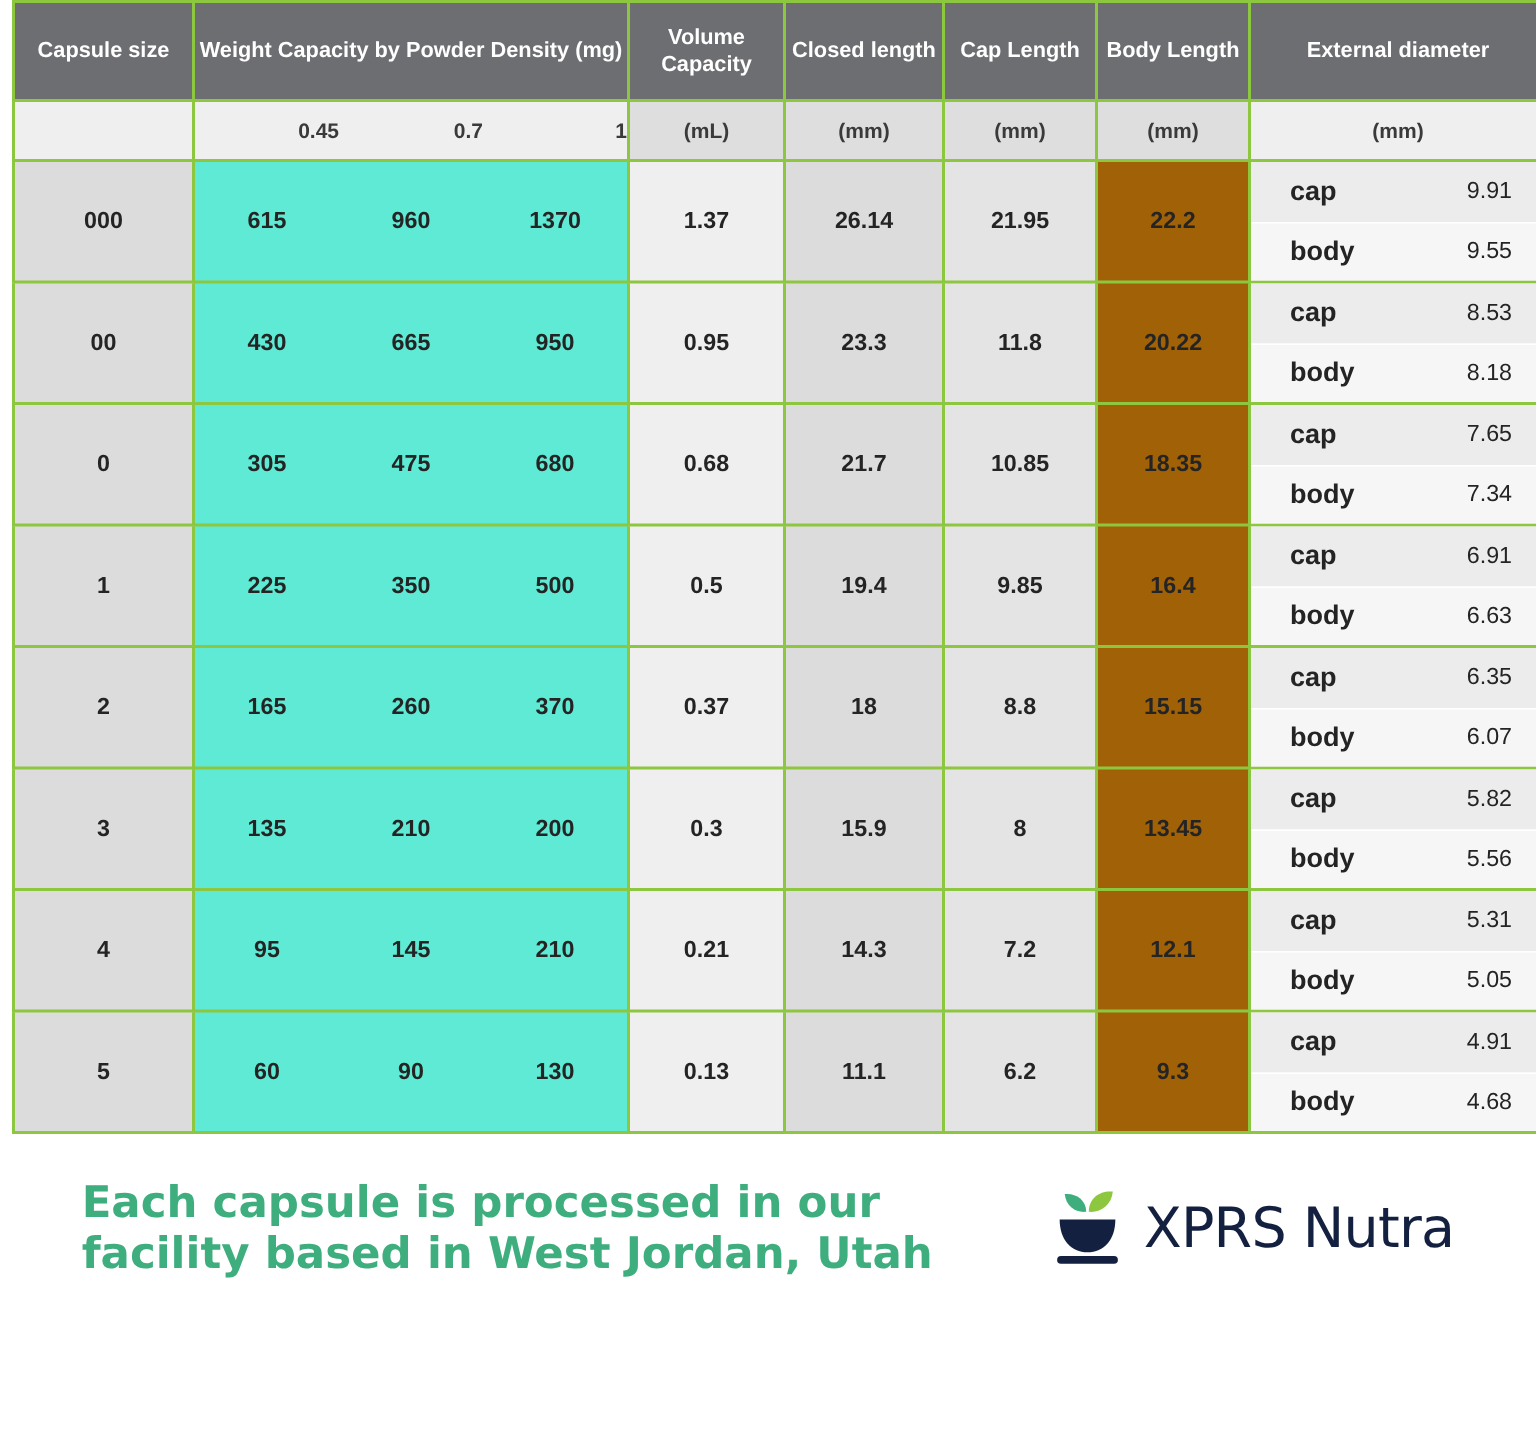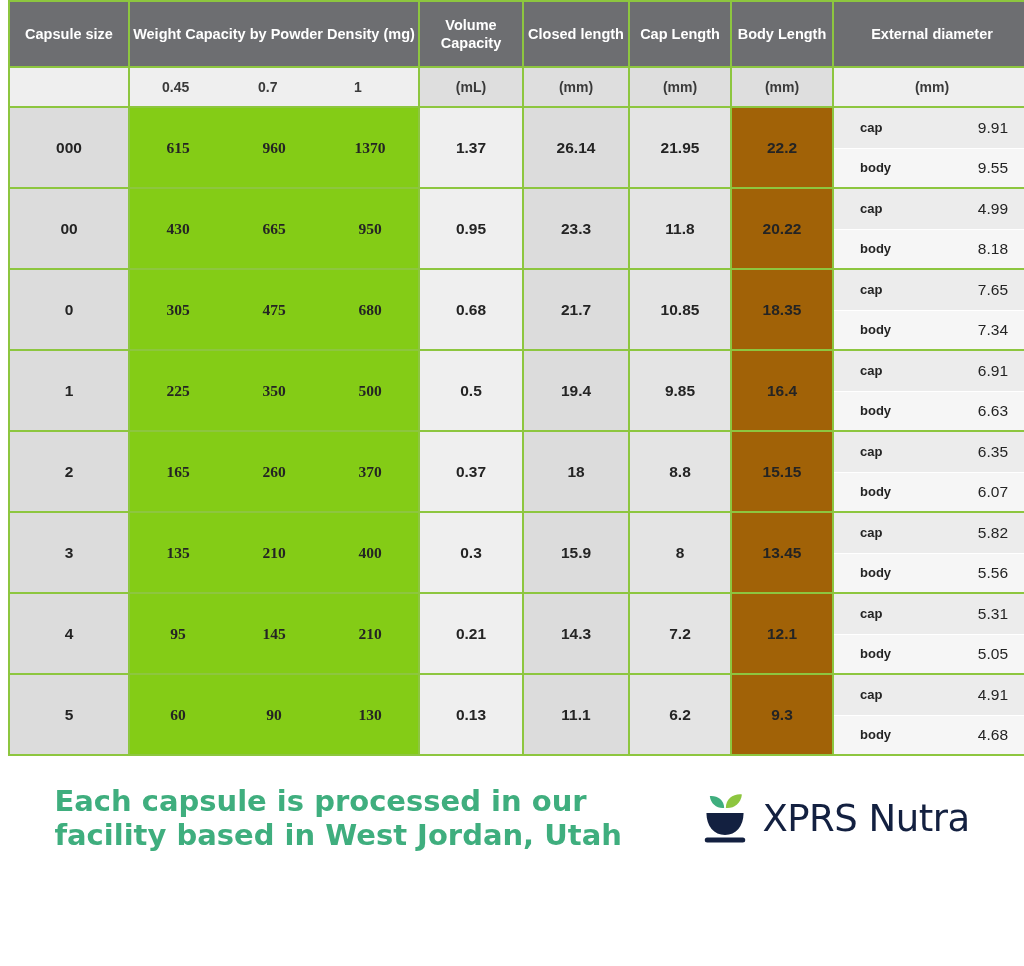--- a/index.html
+++ b/index.html
@@ -83,32 +83,31 @@
   }
   tr.units td.sub {
     background: #efefef;
   }
   .units-inner {
     display: flex;
     width: 100%;
   }
   .units-inner span {
     flex: 1 1 0;
-    text-align: left;
-    padding-left: 32px;
+    text-align: right;
   }
 
   tbody tr.datarow td {
     height: 79px;
     font-size: 15.5px;
     font-weight: bold;
     color: #242424;
   }
   td.size-cell { background: #dcdcdc; }
-  td.weights-cell { background: #84cc16; font-family: Liberation Serif, serif; }
+  td.weights-cell { background: #5eead4; }
   td.vol-cell { background: #efefef; }
   td.closed-cell { background: #dcdcdc; }
   td.cap-cell { background: #e4e4e4; }
   td.body-cell { background: #a16207; }
   td.ext-cell { background: #f4f4f4; padding: 0; }
 
   .weights-inner {
     display: flex;
     width: 100%;
   }
@@ -128,21 +127,21 @@
     align-items: center;
     justify-content: space-between;
     padding: 0 22px 0 26px;
     box-sizing: border-box;
     background: #ececec;
   }
   .ext-half.bottom {
     background: #f6f6f6;
     border-top: 1px solid #ffffff;
   }
-  .ext-label { font-size: 13px; font-weight: bold; }
+  .ext-label { font-size: 18px; font-weight: bold; }
   .ext-val { font-size: 15.5px; font-weight: normal; }
 
   
   .footer {
     display: flex;
     align-items: center;
     justify-content: center;
     gap: 24px;
     height: 112px;
     padding-top: 6px;
@@ -248,21 +247,21 @@
           </div>
         </td>
         <td class="vol-cell">0.95</td>
         <td class="closed-cell">23.3</td>
         <td class="cap-cell">11.8</td>
         <td class="body-cell">20.22</td>
         <td class="ext-cell">
           <div class="ext-stack">
             <div class="ext-half">
               <span class="ext-label">cap</span>
-              <span class="ext-val">4.99</span>
+              <span class="ext-val">8.53</span>
             </div>
             <div class="ext-half bottom">
               <span class="ext-label">body</span>
               <span class="ext-val">8.18</span>
             </div>
           </div>
         </td>
       </tr>
 
       <tr class="datarow">
@@ -345,21 +344,21 @@
           </div>
         </td>
       </tr>
 
       <tr class="datarow">
         <td class="size-cell">3</td>
         <td class="weights-cell">
           <div class="weights-inner">
             <span>135</span>
             <span>210</span>
-            <span>400</span>
+            <span>200</span>
           </div>
         </td>
         <td class="vol-cell">0.3</td>
         <td class="closed-cell">15.9</td>
         <td class="cap-cell">8</td>
         <td class="body-cell">13.45</td>
         <td class="ext-cell">
           <div class="ext-stack">
             <div class="ext-half">
               <span class="ext-label">cap</span>

